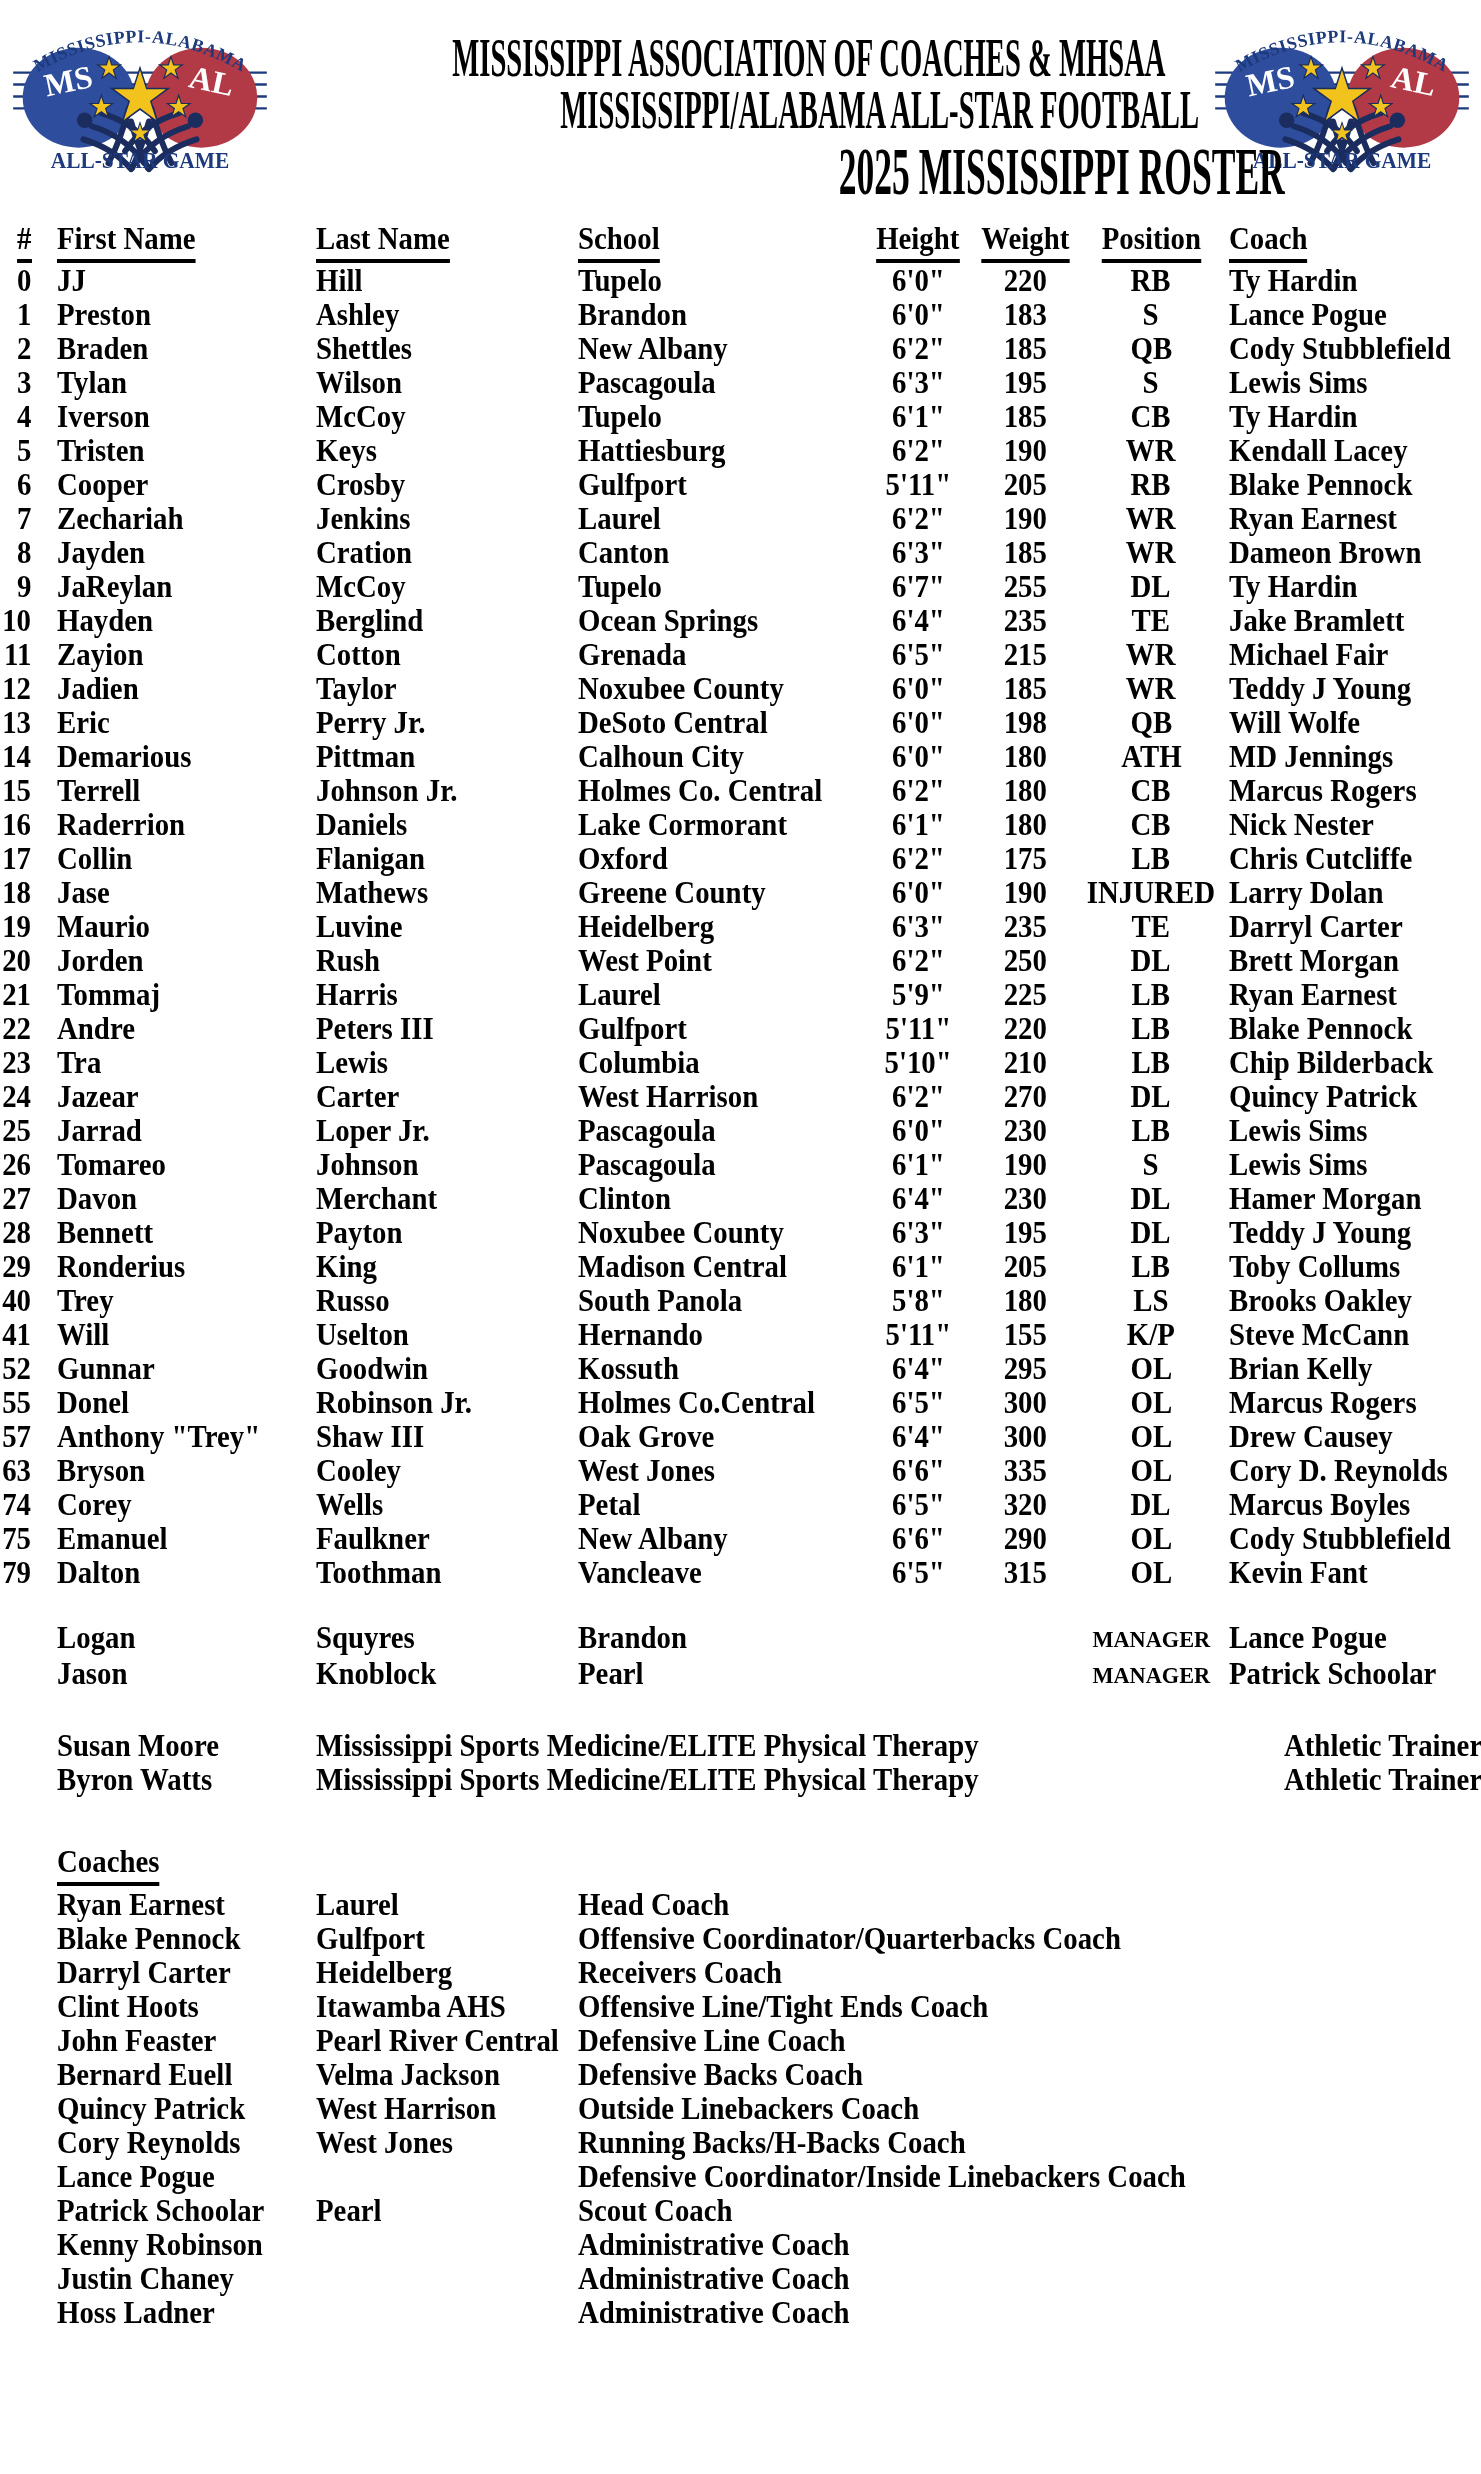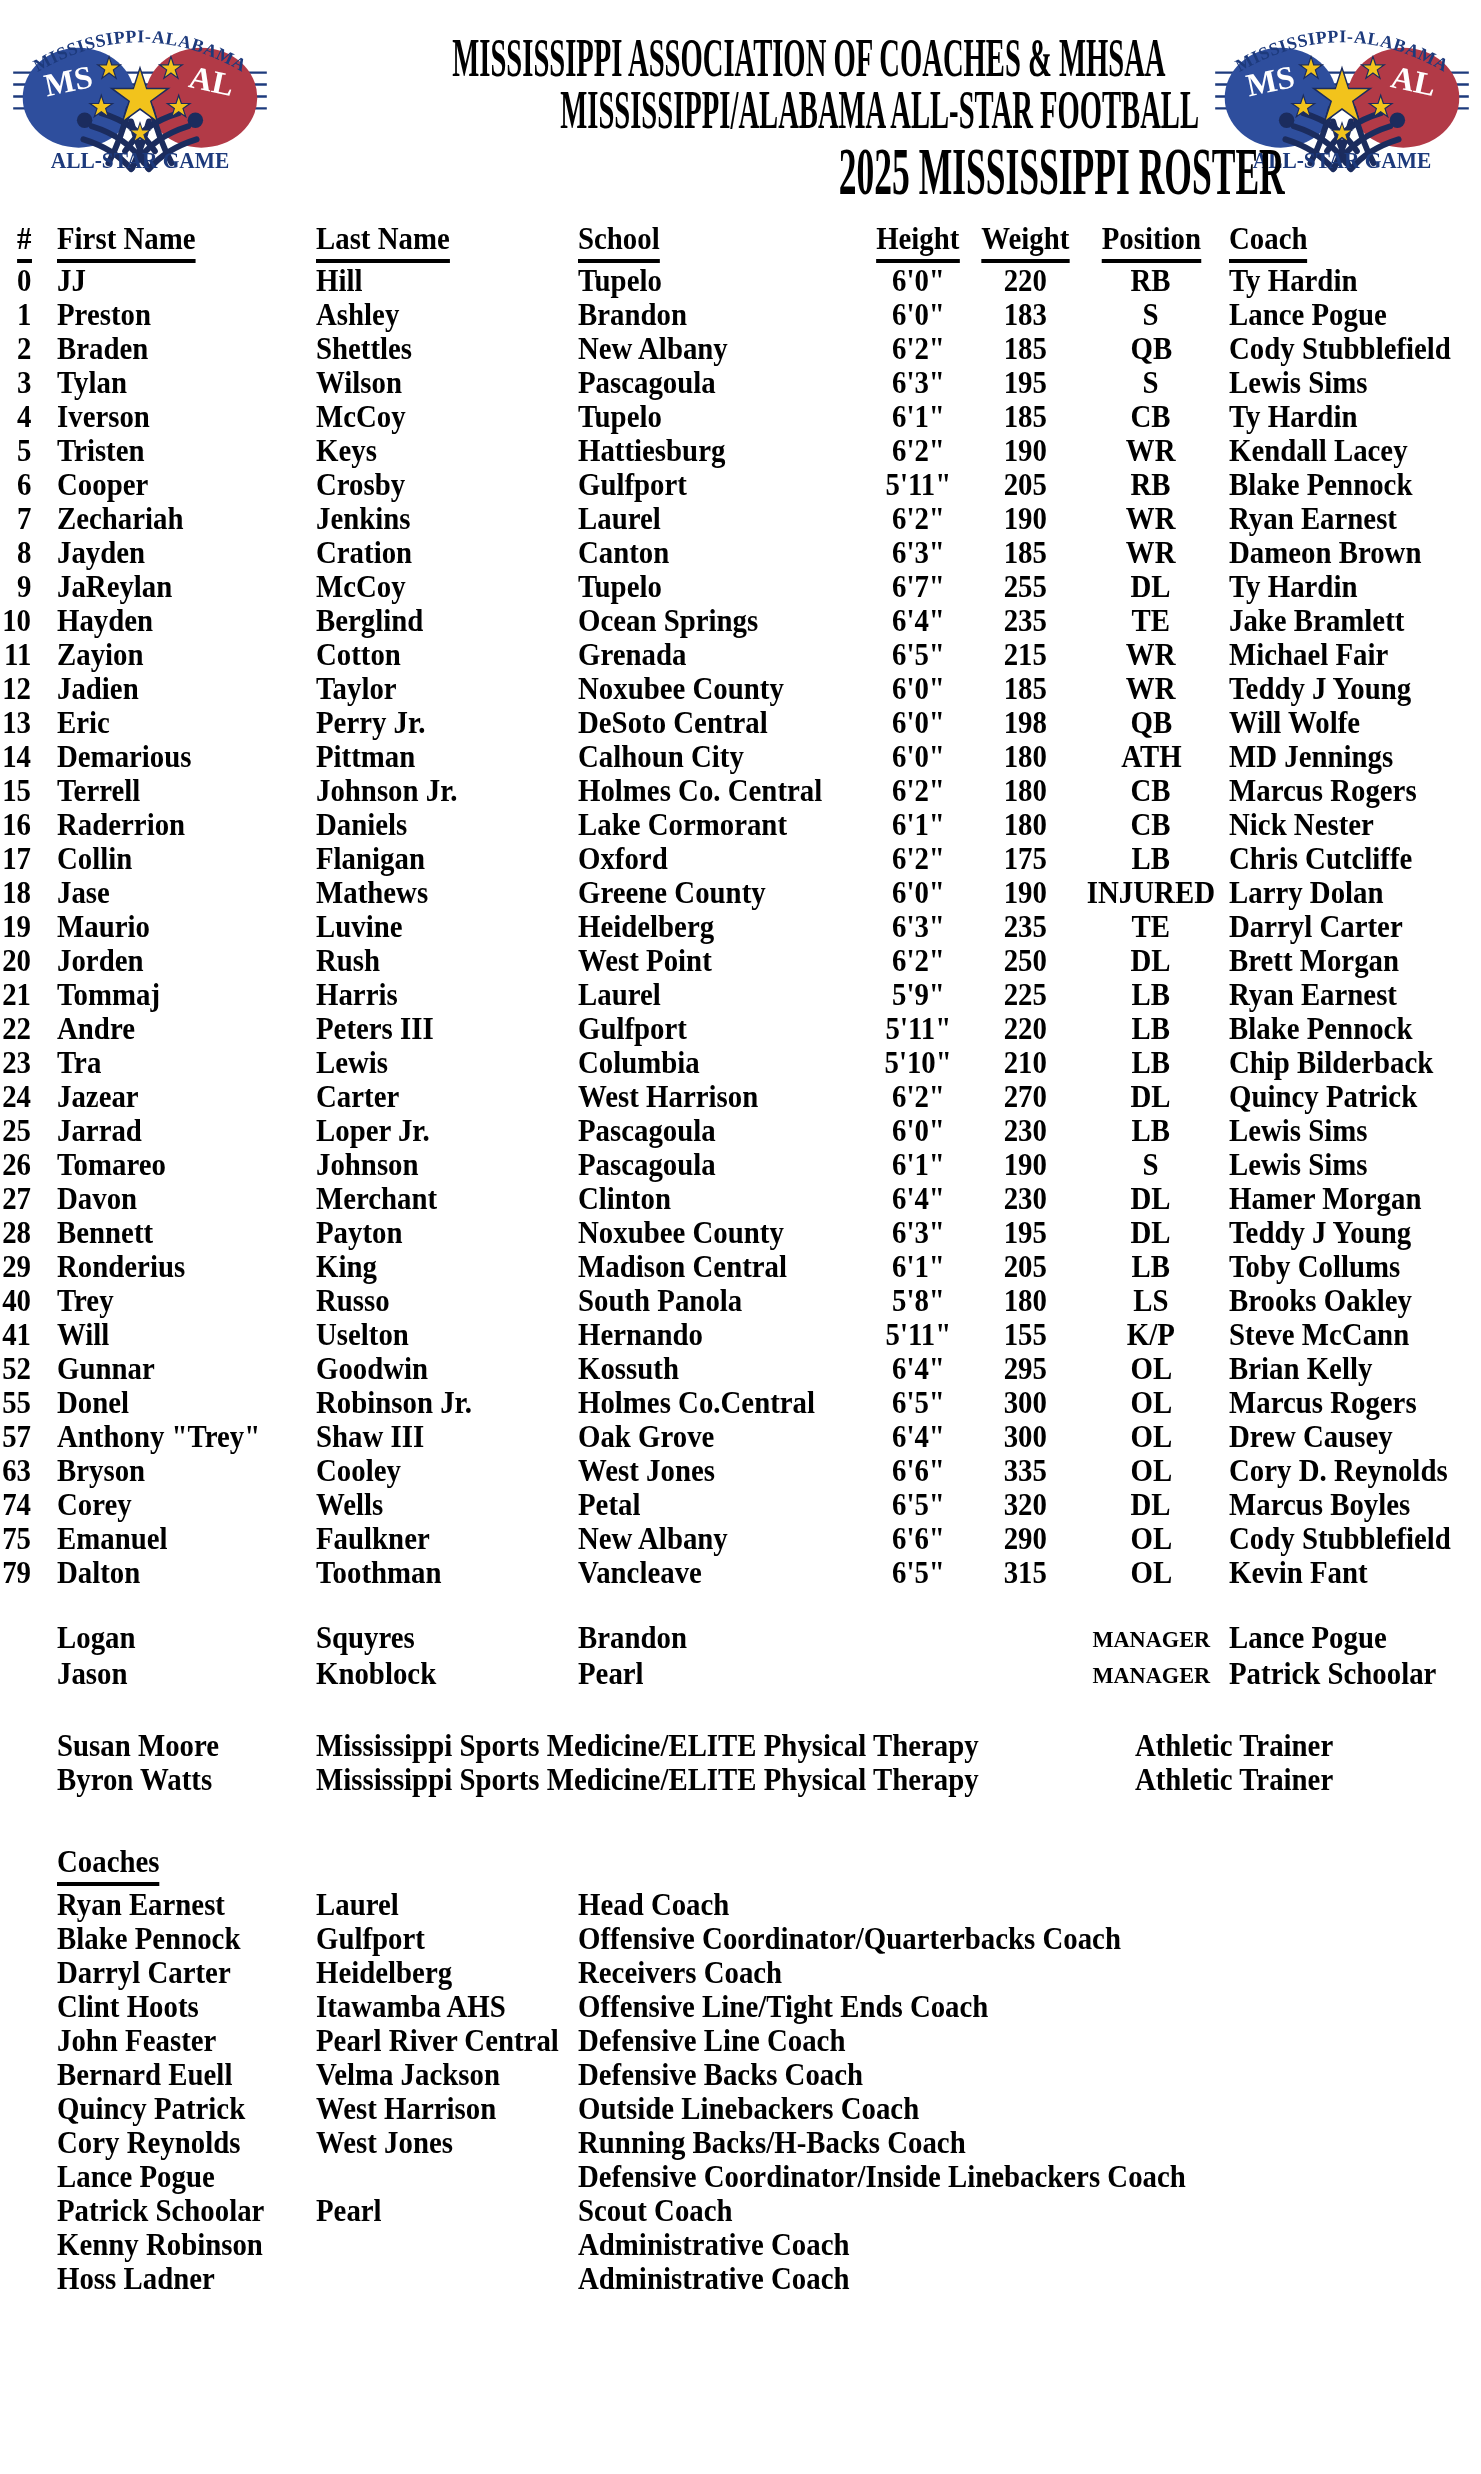--- a/index.html
+++ b/index.html
@@ -29,21 +29,21 @@
   
   .roster { position:absolute; top:212px; left:0; width:1482px; border-collapse:collapse; table-layout:fixed; }
   .roster th, .roster td { padding:0; font-size:31px; line-height:34px; text-align:left; vertical-align:middle; }
   .roster tr { height:34px; }
   .roster thead tr { height:52px; }
   .roster th { vertical-align:bottom; padding-bottom:1.2px; }
   .roster .num   { text-align:right; padding-right:4.8px; }
   .roster .first { padding-left:21px; }
   .roster .coach { padding-left:6px; }
   .roster .c { text-align:center; }
-  .roster .r { text-align:center; padding-right:0; }
+  .roster .r { text-align:right; padding-right:0; }
   .roster tr.gap1 { height:30px; }
   .roster tr.gap2 { height:37px; }
   .roster tr.gap3 { height:48px; }
   .roster tbody.managers tr { height:36px; }
   .roster tr.chead { height:42px;text-decoration:underline; }
   .roster tr.chead td { vertical-align:bottom; padding-bottom:2.4px; }
 </style>
 </head>
 <body>
 
@@ -709,20 +709,26 @@
           <td colspan="5"><span class="cx">Scout Coach</span></td>
         </tr>
 
         <tr>
           <td class="num"></td>
           <td class="first"><span class="cx">Kenny Robinson</span></td>
           <td><span class="cx"></span></td>
           <td colspan="5"><span class="cx">Administrative Coach</span></td>
         </tr>
 
+        <tr>
+          <td class="num"></td>
+          <td class="first"><span class="cx">Justin Chaney</span></td>
+          <td><span class="cx"></span></td>
+          <td colspan="5"><span class="cx">Administrative Coach</span></td>
+        </tr>
 
         <tr>
           <td class="num"></td>
           <td class="first"><span class="cx">Hoss Ladner</span></td>
           <td><span class="cx"></span></td>
           <td colspan="5"><span class="cx">Administrative Coach</span></td>
         </tr>
       </tbody>
   </table>
 </div>

